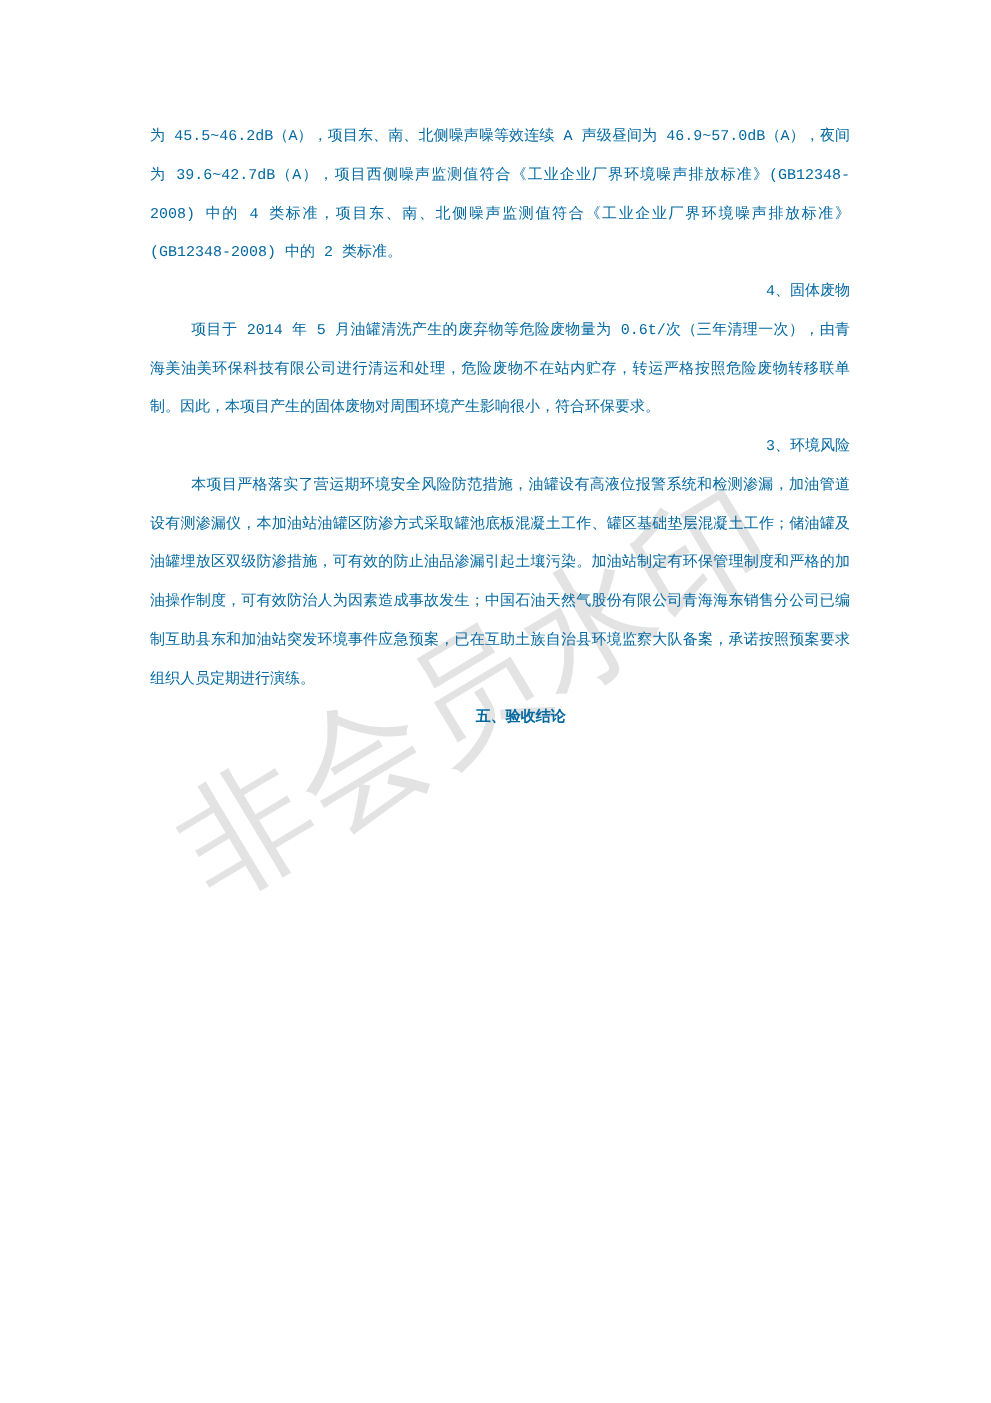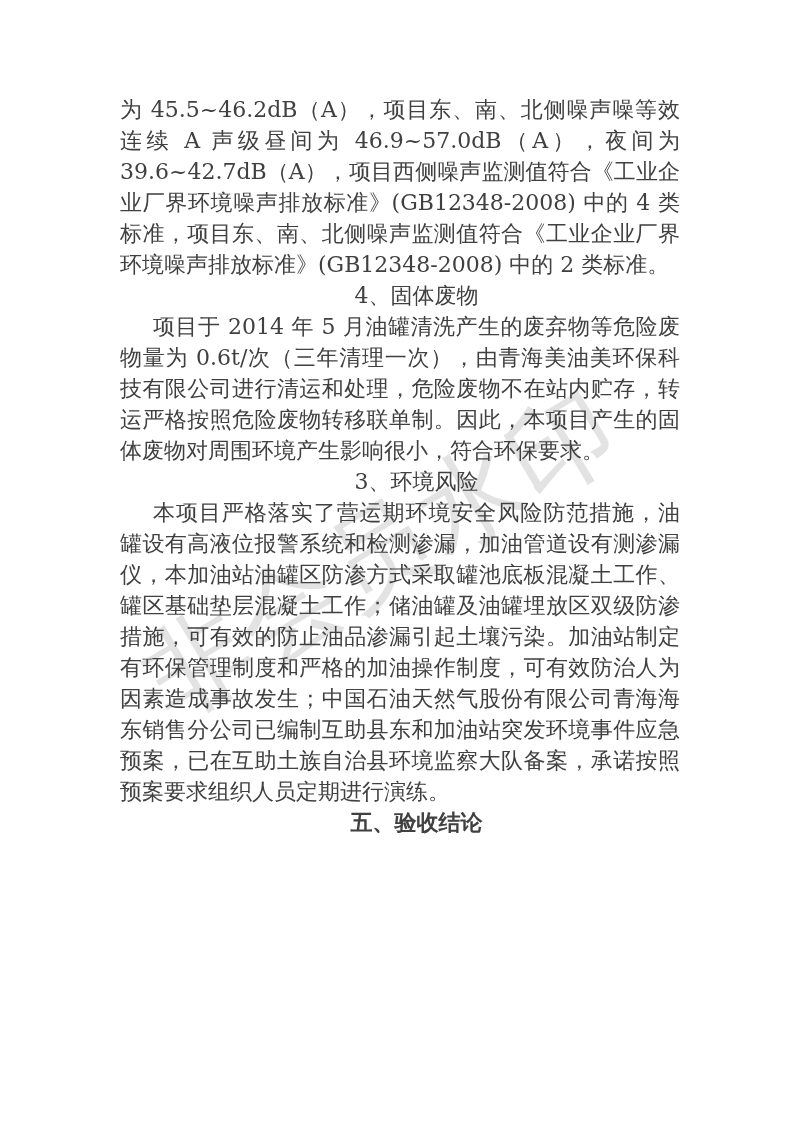--- a/index.html
+++ b/index.html
@@ -26,39 +26,40 @@
     white-space: nowrap;
     z-index: 1;
     user-select: none;
   }
   .content {
     position: absolute;
     left: 120px;
     top: 94px;
     width: 560px;
     z-index: 2;
-    color: #404040;
-    font-size: 22px;
+    color: #0369a1;
+    font-size: 12px;
     line-height: 31px;
     text-align: justify;
     text-justify: inter-ideograph;
+    font-family: Liberation Mono, monospace;
   }
   .content p {
     margin: 0;
     padding: 0;
   }
   .para {
     text-indent: 33px;
   }
   .cont {
     text-indent: 0;
   }
   .sub {
     text-indent: 33px;
-    text-align: center;
+    text-align: right;
     font-weight: normal;
   }
   .head {
     text-indent: 33px;
     text-align: center;
     font-weight: bold;
   }
 </style>
 </head>
 <body>

